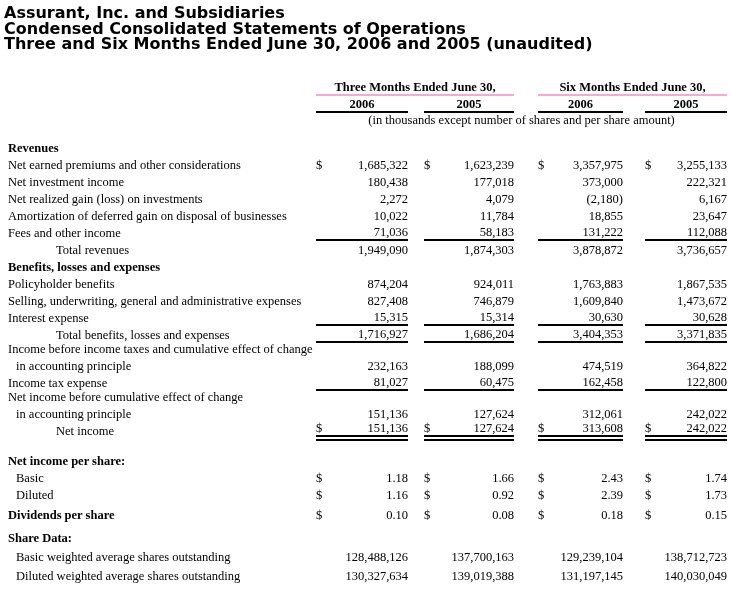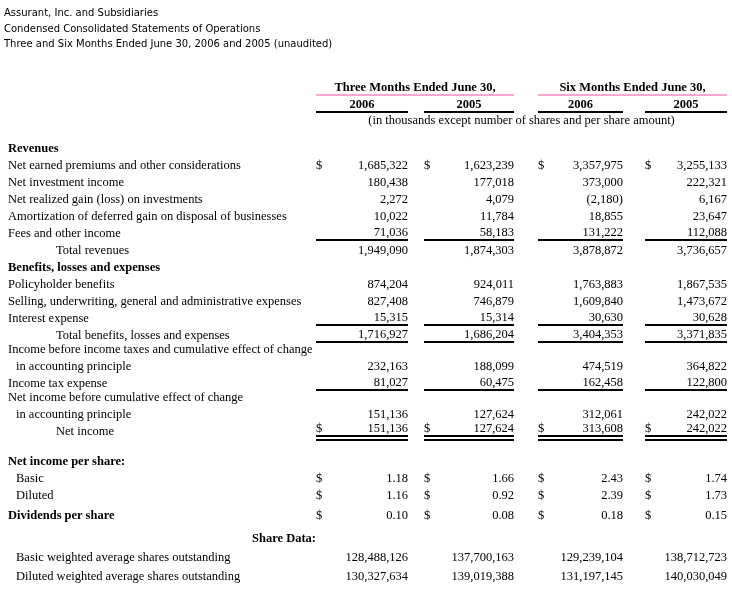--- a/index.html
+++ b/index.html
@@ -7,22 +7,22 @@
     position:relative;
     width:732px; height:593px;
     background:#ffffff;
     overflow:hidden;
     color:#000;
     font-family:"Liberation Serif", serif;
   }
   .title-block {
     padding:5px 0 0 4px;
     font-family:"DejaVu Sans", sans-serif;
-    font-weight:normal;
-    font-size:10px;
+    font-weight:bold;
+    font-size:16px;
     line-height:15.5px;
     white-space:nowrap;
   }
   table.stmt {
     border-collapse:collapse;
     table-layout:fixed;
     width:723px;
     margin:28px 0 0 4px;
     font-size:12.5px;
   }
@@ -417,21 +417,21 @@
           <td class="d">$</td>
           <td class="v">0.18</td>
           <td></td>
           <td class="d">$</td>
           <td class="v">0.15</td>
         </tr>
         <tr>
           <td colspan="12" style="height: 6px;"></td>
         </tr>
         <tr style="height: 17px;">
-          <td class="lbl bold" style="padding-left: 4px; text-align: right;">Share Data:</td>
+          <td class="lbl bold" style="padding-left: 4px;">Share Data:</td>
           <td class="d"></td>
           <td class="v"></td>
           <td></td>
           <td class="d"></td>
           <td class="v"></td>
           <td></td>
           <td class="d"></td>
           <td class="v"></td>
           <td></td>
           <td class="d"></td>

